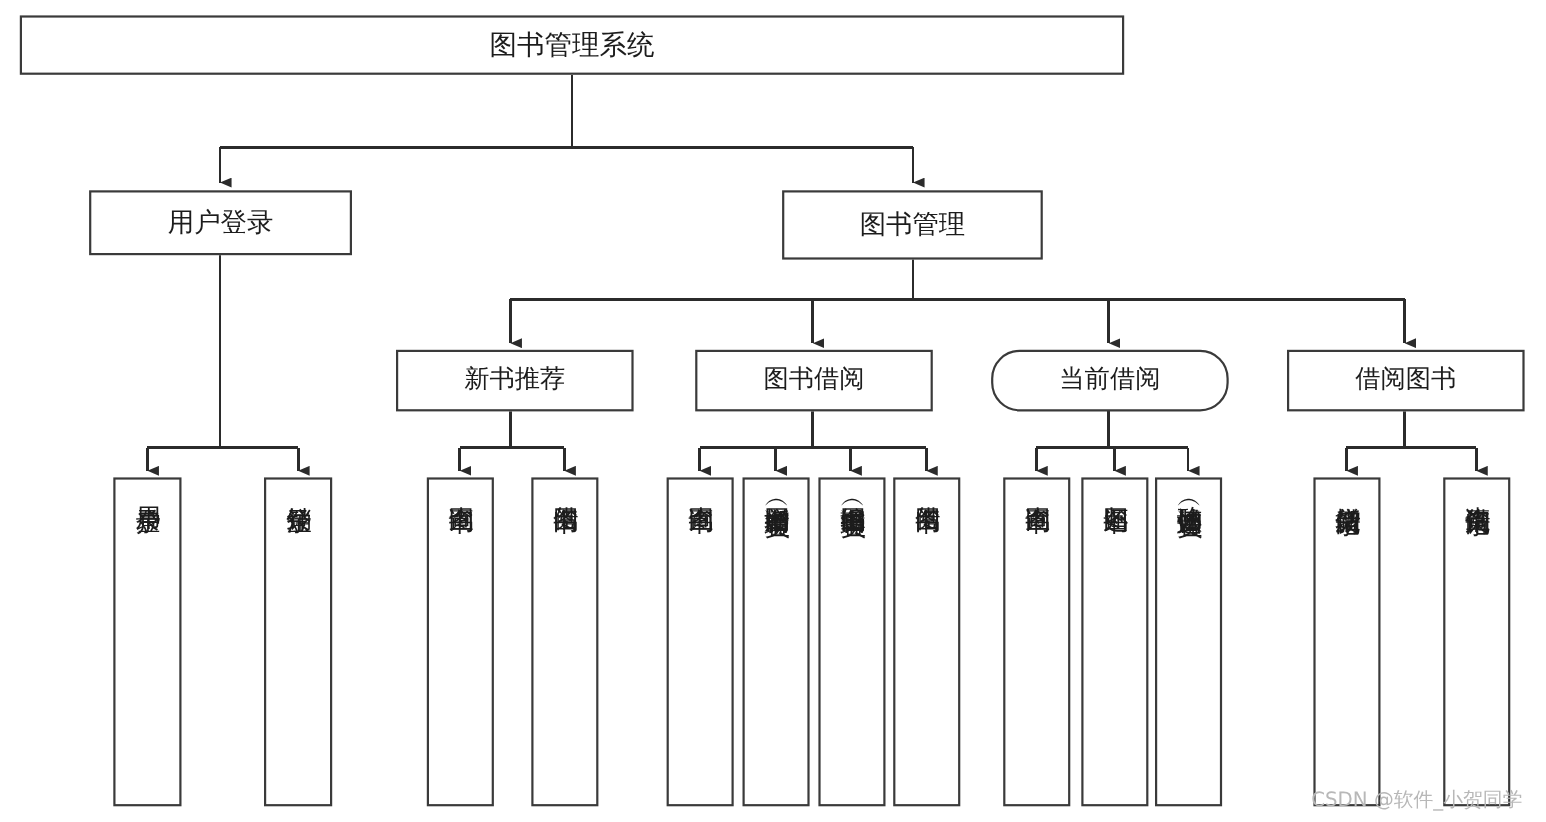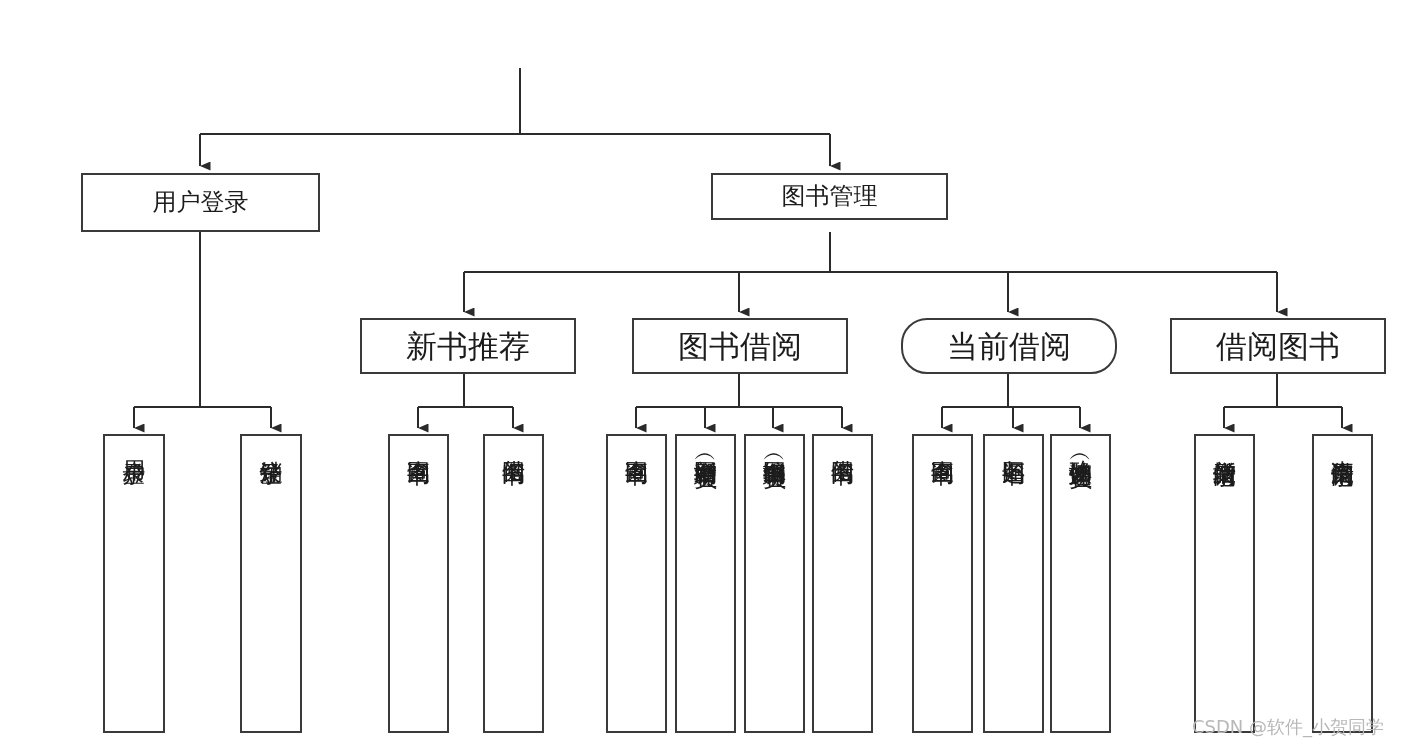--- a/index.html
+++ b/index.html
@@ -45,21 +45,21 @@
   .node-h .node-label {
     writing-mode: horizontal-tb;
   }
   .node-root .node-label {
     font-size: 25px;
   }
   .node-l2 .node-label {
     font-size: 24px;
   }
   .node-l3 .node-label {
-    font-size: 31px;
+    font-size: 23px;
   }
   
   .node-v {
     align-items: flex-start;
     justify-content: center;
     padding-top: 6px;
   }
   .node-v .node-label {
     writing-mode: vertical-rl;
     text-orientation: upright;
@@ -124,25 +124,28 @@
       <line x1="1013" y1="407" x2="1013" y2="428" marker-end="url(#arrowhead)"></line>
       <line x1="1080" y1="407" x2="1080" y2="428" marker-end="url(#arrowhead)"></line>
 
       <line x1="1277" y1="374" x2="1277" y2="407"></line>
       <line x1="1224" y1="407" x2="1342" y2="407"></line>
       <line x1="1224" y1="407" x2="1224" y2="428" marker-end="url(#arrowhead)"></line>
       <line x1="1342" y1="407" x2="1342" y2="428" marker-end="url(#arrowhead)"></line>
     </g>
   </svg>
 
+  <div class="node-box node-h node-root" style="left:18px; top:14px; width:1004px; height:54px;">
+    <span class="node-label">图书管理系统</span>
+  </div>
 
   <div class="node-box node-h node-l2" style="left:81px; top:173px; width:239px; height:59px;">
     <span class="node-label">用户登录</span>
   </div>
-  <div class="node-box node-h node-l2" style="left:711px; top:173px; width:237px; height:47px;">
+  <div class="node-box node-h node-l2" style="left:711px; top:173px; width:237px; height:63px;">
     <span class="node-label">图书管理</span>
   </div>
 
   <div class="node-box node-h node-l3" style="left:360px; top:318px; width:216px; height:56px;">
     <span class="node-label">新书推荐</span>
   </div>
   <div class="node-box node-h node-l3" style="left:632px; top:318px; width:216px; height:56px;">
     <span class="node-label">图书借阅</span>
   </div>
   <div class="node-box node-h node-l3" style="left:901px; top:318px; width:216px; height:56px;border-radius:26px;">

